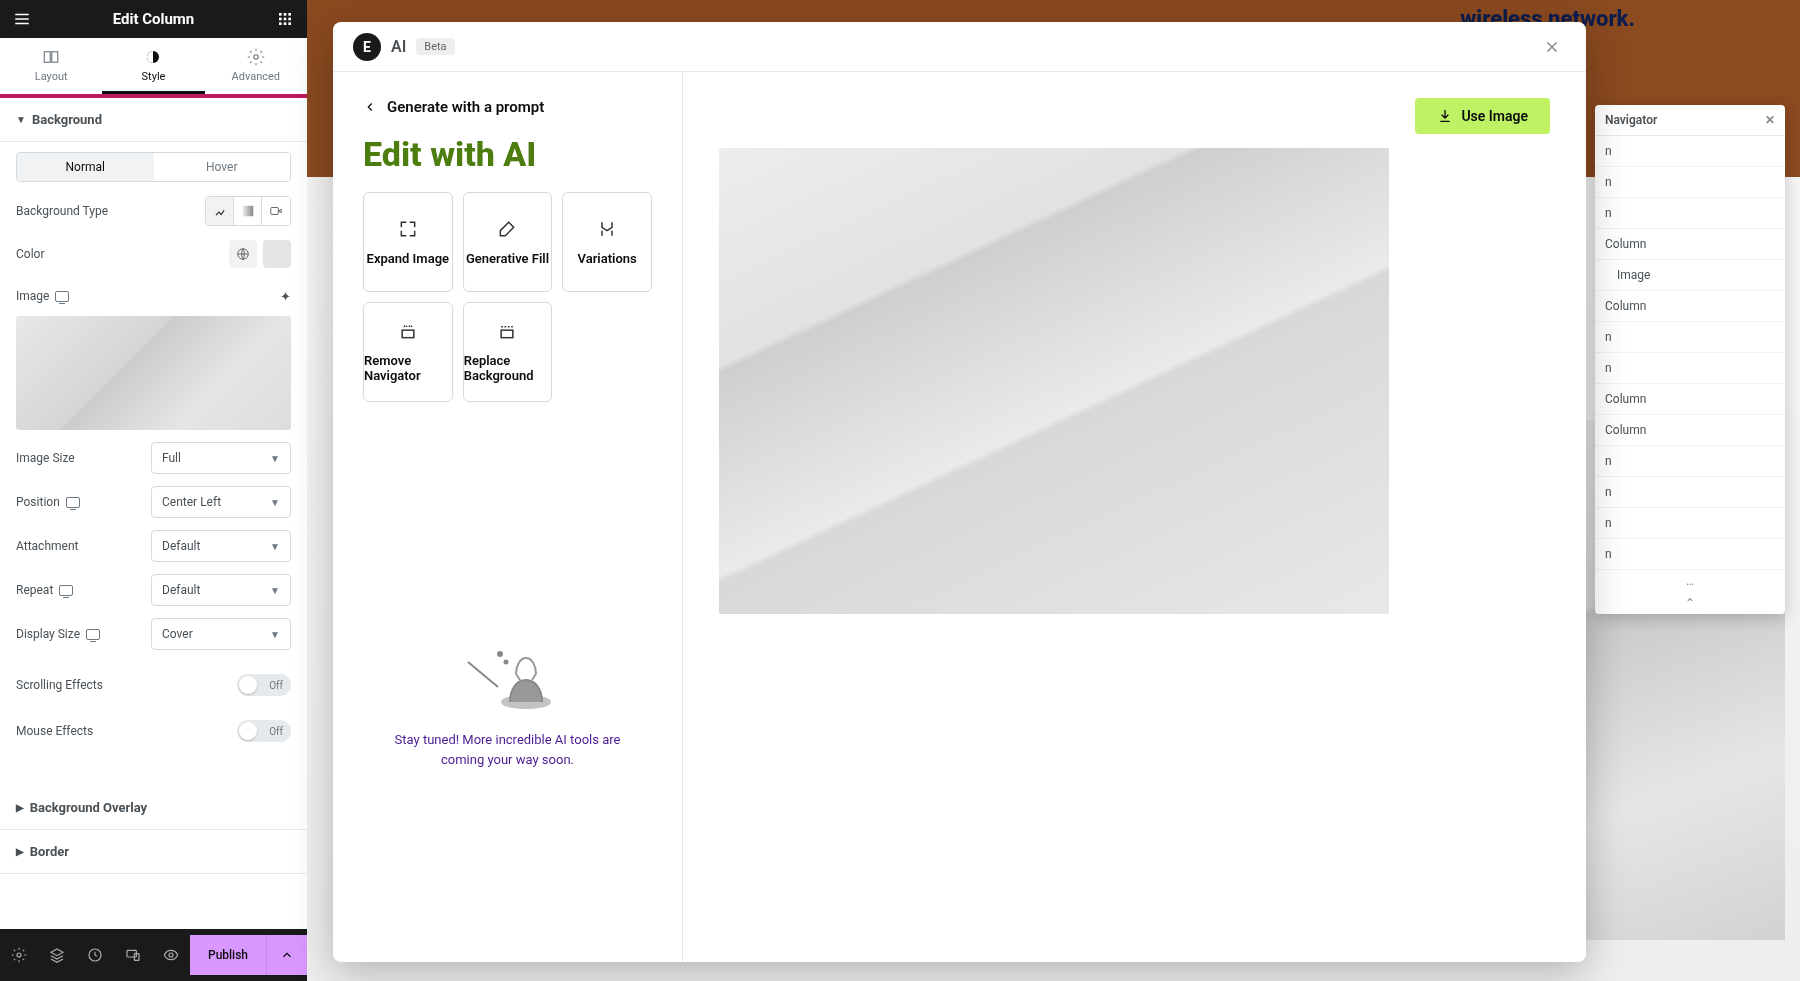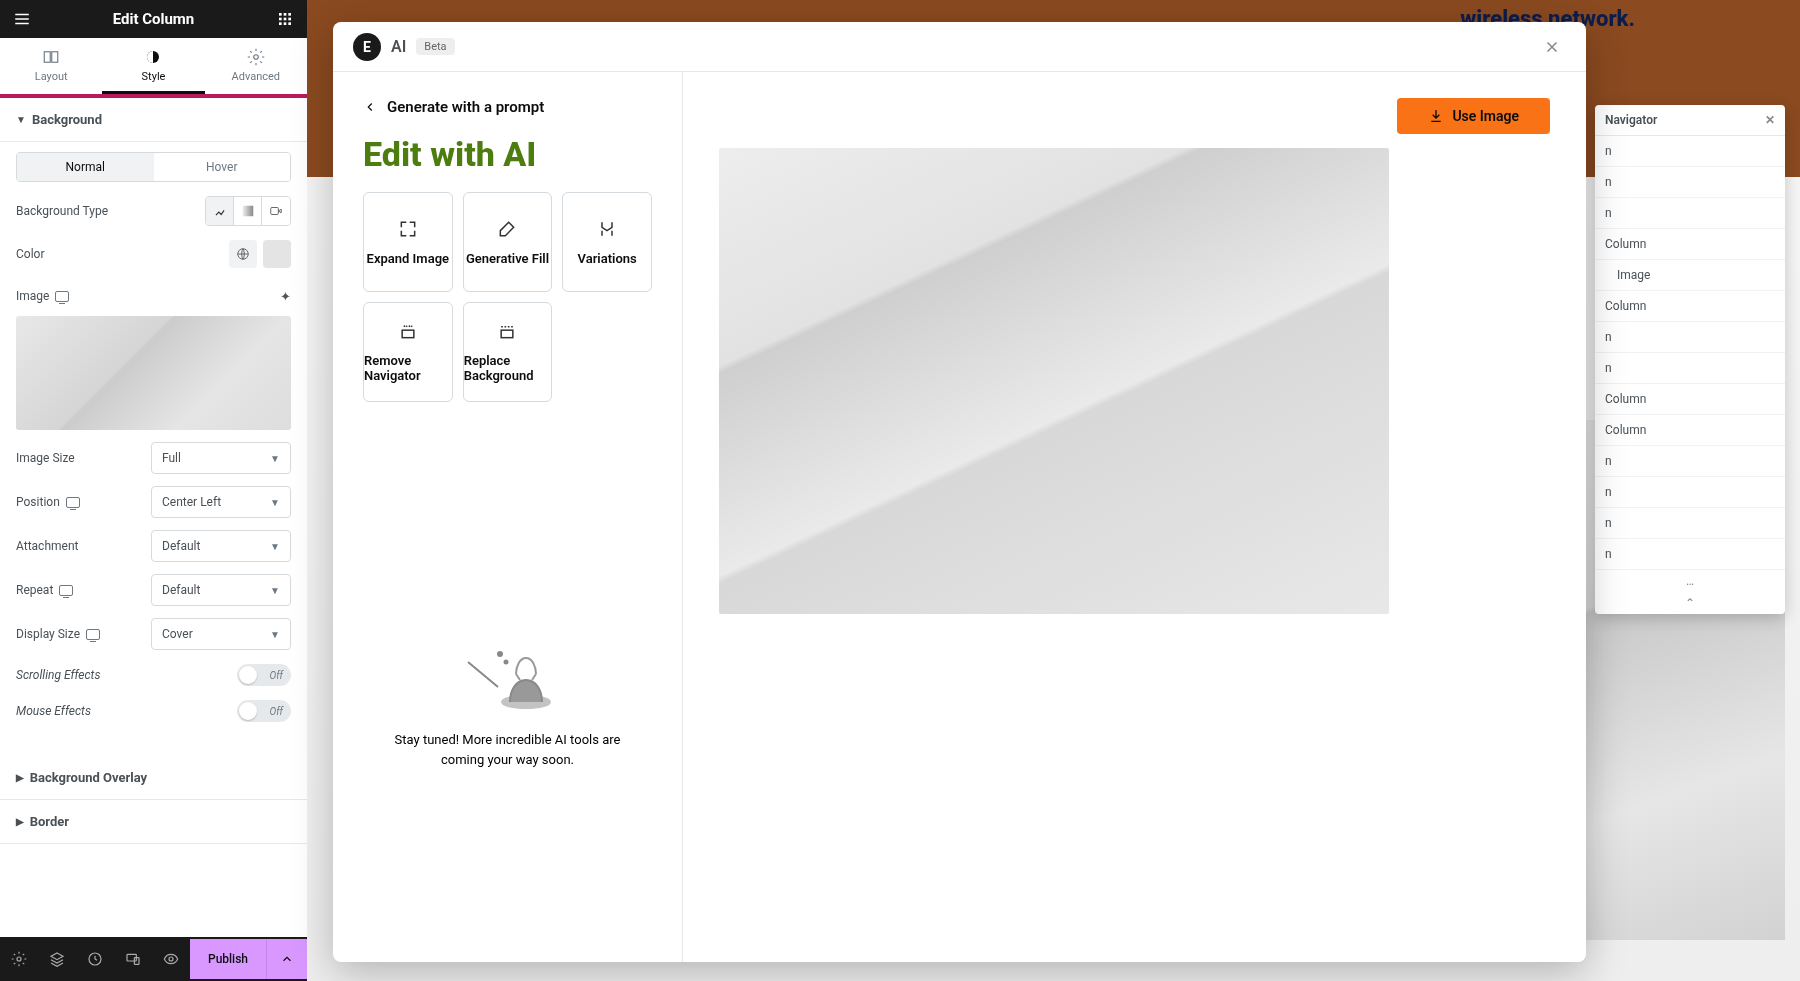--- a/index.html
+++ b/index.html
@@ -40,25 +40,25 @@
 .color-sw.globe { background:#f1f2f3; }
 .color-sw.solid { background:#e4e4e4; }
 
 .thumb { width:100%; height:114px; border-radius:3px; margin-top:6px; background:linear-gradient(135deg,#e8e8e8 0%,#d5d5d5 40%,#ccc 41%,#e5e5e5 70%,#ddd 100%); position:relative; cursor:pointer; }
 
 .select-row { display:flex; align-items:center; justify-content:space-between; margin:12px 0; }
 .select-row .field-label { flex:0 0 auto; }
 .select { width:140px; height:32px; border:1px solid #d5dadf; border-radius:4px; background:#fff; padding:0 10px; display:flex; align-items:center; justify-content:space-between; font-size:12px; cursor:pointer; color:#495157; }
 .select .chev { font-size:10px; color:#6d7882; }
 
-.toggle-row { display:flex; align-items:center; justify-content:space-between; margin:14px 0;font-style:italic; }
+.toggle-row { display:flex; align-items:center; justify-content:space-between; margin:24px 0; }
 .toggle { width:54px; height:22px; background:#e6e9ec; border-radius:11px; position:relative; cursor:pointer; display:flex; align-items:center; justify-content:flex-end; padding:0 8px; font-size:10px; color:#6d7882; }
 .toggle:before { content:""; position:absolute; left:2px; top:2px; width:18px; height:18px; background:#fff; border-radius:50%; box-shadow:0 1px 2px rgba(0,0,0,.2); }
 
-.panel-footer { height:44px; background:#1a1a1a; display:flex; align-items:center; }
+.panel-footer { height:52px; background:#1a1a1a; display:flex; align-items:center; }
 .panel-footer .fbtn { width:38px; height:40px; display:flex; align-items:center; justify-content:center; color:#aaa; cursor:pointer; }
 .panel-footer .fbtn svg { width:16px; height:16px; }
 .publish-btn { flex:1; background:#d898ff; color:#0c0d0e; font-size:12px; font-weight:500; height:40px; display:flex; align-items:center; justify-content:center; cursor:pointer; border-right:1px solid rgba(0,0,0,.1); }
 .publish-chev { width:40px; height:40px; background:#d898ff; display:flex; align-items:center; justify-content:center; cursor:pointer; }
 
 
 .canvas-bg { position:absolute; left:307px; top:0; right:0; bottom:0; background:linear-gradient(to bottom,#8b4a20 0%,#8b4a20 18%,#f5f5f5 18%,#eee 100%); z-index:0; }
 .canvas-bg .brand-text { position:absolute; right:165px; top:6px; font-weight:800; font-size:22px; color:#0c1d4d; }
 
 .big-photo { position:absolute; right:15px; top:420px; width:280px; height:520px; background:linear-gradient(160deg,#eaeaea 0%,#dcdcdc 35%,#c8c8c8 36%,#e6e6e6 70%,#d2d2d2 100%); }
@@ -77,24 +77,24 @@
 
 .back-link { display:flex; align-items:center; gap:10px; font-size:15px; font-weight:600; color:#0c0d0e; cursor:pointer; margin-bottom:18px; }
 .edit-heading { font-size:34px; font-weight:800; color:#4d7c0f; margin-bottom:18px; }
 
 .tool-grid { display:grid; grid-template-columns:1fr 1fr 1fr; gap:10px; }
 .tool-card { height:100px; border:1px solid #d5dadf; border-radius:6px; display:flex; flex-direction:column; align-items:center; justify-content:center; gap:12px; cursor:pointer; font-size:13px; font-weight:600; color:#0c0d0e; background:#fff; }
 .tool-card svg { width:20px; height:20px; }
 
 .stay-tuned { text-align:center; margin-top:230px; }
 .stay-tuned .magic { width:100px; height:80px; margin:0 auto 18px; }
-.stay-tuned p { font-size:13px; color:#000000; line-height:1.5; padding:0 10px; }
+.stay-tuned p { font-size:13px; color:#4c1d95; line-height:1.5; padding:0 10px; }
 
 .use-bar { display:flex; justify-content:flex-end; margin-bottom:14px; }
-.use-btn { background:#f97316; color:#0c0d0e; font-size:14px; font-weight:600; padding:10px 31px; border-radius:4px; display:flex; align-items:center; gap:8px; cursor:pointer; }
+.use-btn { background:#bef264; color:#0c0d0e; font-size:14px; font-weight:600; padding:10px 22px; border-radius:4px; display:flex; align-items:center; gap:8px; cursor:pointer; }
 
 .preview-img { width:670px; height:466px; background:linear-gradient(155deg,#ededed 0%,#e2e2e2 28%,#cfcfcf 29%,#eaeaea 55%,#d8d8d8 56%,#e8e8e8 100%); border-radius:2px; margin-top:0; }
 
 
 .navigator { position:absolute; right:15px; top:105px; width:190px; background:#fff; box-shadow:0 4px 16px rgba(0,0,0,.2); border-radius:4px; z-index:5; font-size:12px; }
 .nav-header { display:flex; align-items:center; justify-content:space-between; padding:8px 10px; font-weight:600; border-bottom:1px solid #e6e9ec; }
 .nav-header .close { cursor:pointer; color:#888; }
 .nav-list { max-height:440px; overflow:hidden; }
 .nav-item { padding:8px 10px; border-bottom:1px solid #f1f2f3; cursor:pointer; color:#495157; }
 .nav-item.indent1 { padding-left:22px; }

